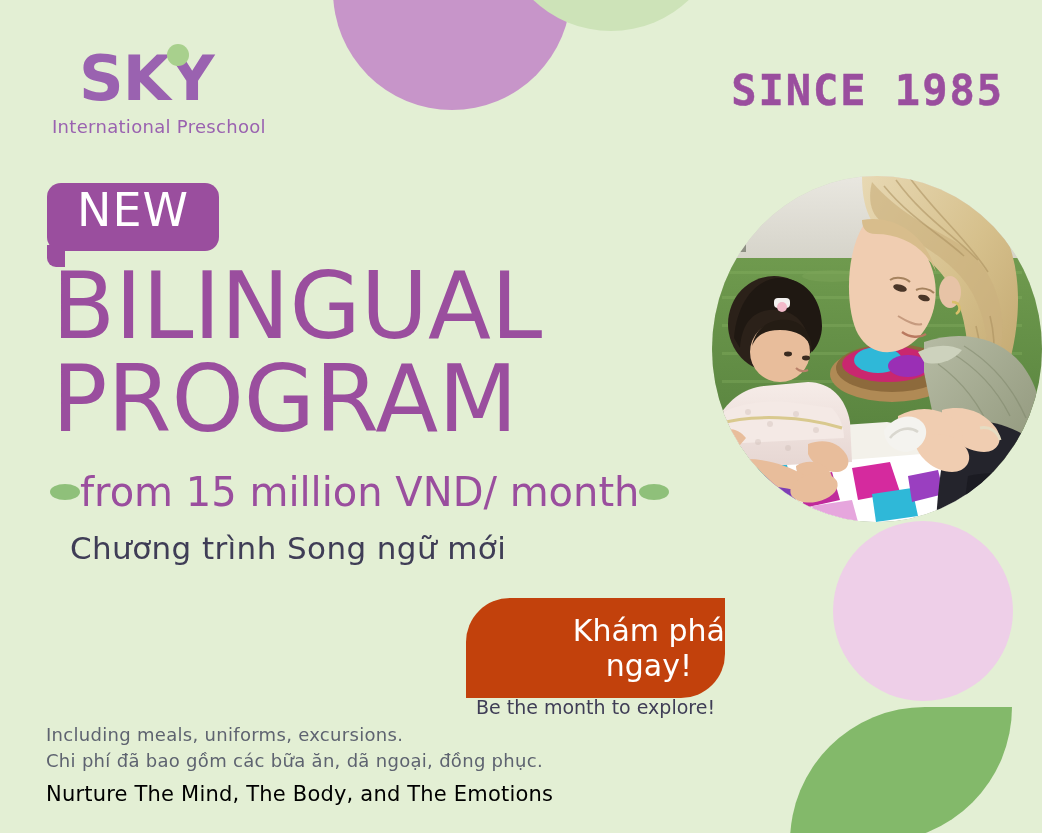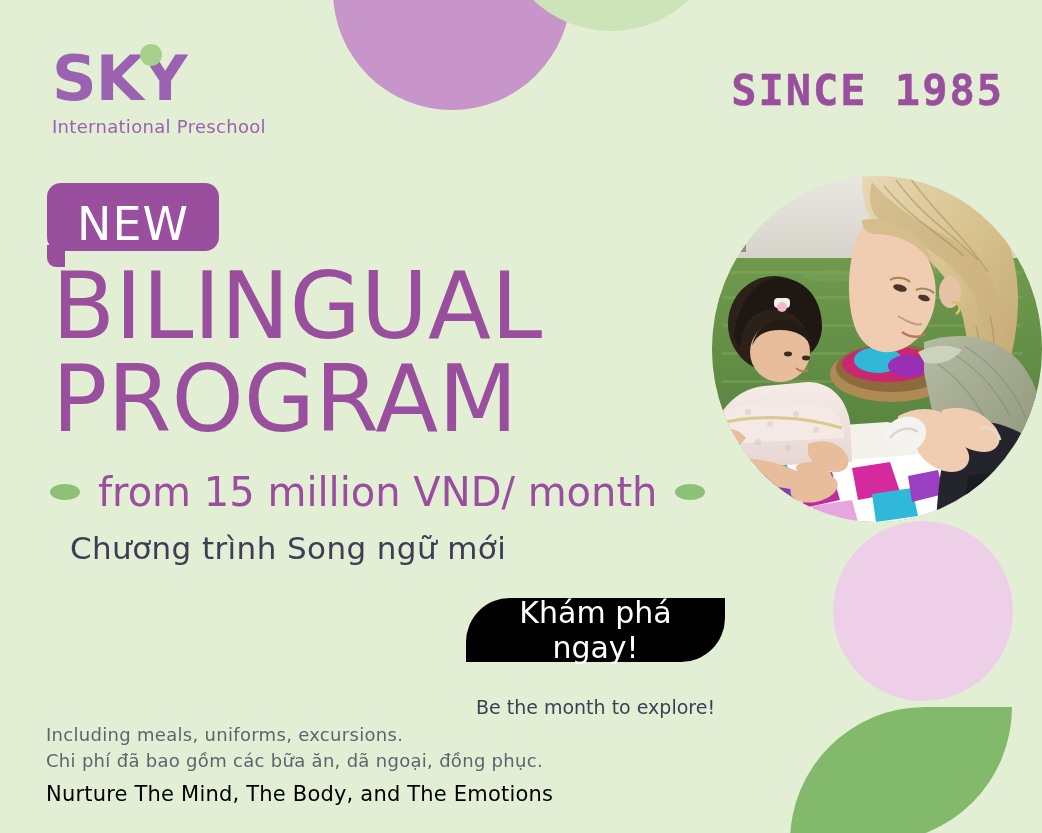--- a/index.html
+++ b/index.html
@@ -41,21 +41,21 @@
     left: 790px; top: 707px;
     width: 222px; height: 135px;
     background: #83B96A;
     border-radius: 135px 0 135px 0;
   }
 
   
   .logo-block { position: absolute; left: 52px; top: 48px; }
   .logo-mark {
     position: relative;
-    width: 120px; height: 62px;
+    width: 120px; height: 62px; margin-left: 27px;
   }
   .logo-word {
     font-size: 62px;
     font-weight: 700;
     letter-spacing: -1px;
     color: #9A62B0;
     line-height: 62px;
     font-family: "DejaVu Sans", sans-serif;
   }
   .logo-dot {
@@ -87,21 +87,21 @@
   }
 
   
   .new-badge-wrap { position: absolute; left: 47px; top: 183px; }
   .new-badge {
     position: relative;
     width: 172px; height: 68px;
     background: #9A4E9E;
     border-radius: 14px;
     display: flex;
-    align-items: flex-end;
+    align-items: flex-start;
     justify-content: center;
   }
   .new-badge-label {
     color: #ffffff;
     font-size: 46px;
     font-weight: 400;
     letter-spacing: 1px;
     font-family: "DejaVu Sans", sans-serif;
   }
   .new-badge-tail {
@@ -124,21 +124,20 @@
     font-family: "DejaVu Sans", sans-serif;
   }
   .headline span { display: block; }
 
   
   .price-row {
     position: absolute;
     left: 50px; top: 470px;
     display: flex;
     align-items: center;
-    gap: 18px;
   }
   .leaf-dot {
     width: 30px; height: 16px;
     background: #8FC07A;
     border-radius: 50% 50% 50% 50% / 50% 50% 50% 50%;
     transform: none;
   }
   .price-text {
     color: #9A4E9E;
     font-size: 40px;
@@ -157,25 +156,25 @@
     line-height: 37px;
     letter-spacing: 0.4px;
     font-family: "DejaVu Sans", sans-serif;
   }
   .vn-sub span { display: block; margin-left: 20px; }
 
   
   .cta-btn {
     position: absolute;
     left: 466px; top: 598px;
-    width: 259px; height: 64px;
-    background: #000000;
+    width: 259px; height: 100px;
+    background: #c2410c;
     border-radius: 44px 0 44px 0;
     display: flex;
-    align-items: center;
+    align-items: flex-end;
     justify-content: center;
     flex-direction: column;
     cursor: pointer;
   }
   .cta-label {
     color: #ffffff;
     font-size: 30px;
     line-height: 35px;
     text-align: center;
     font-family: "DejaVu Sans", sans-serif;

